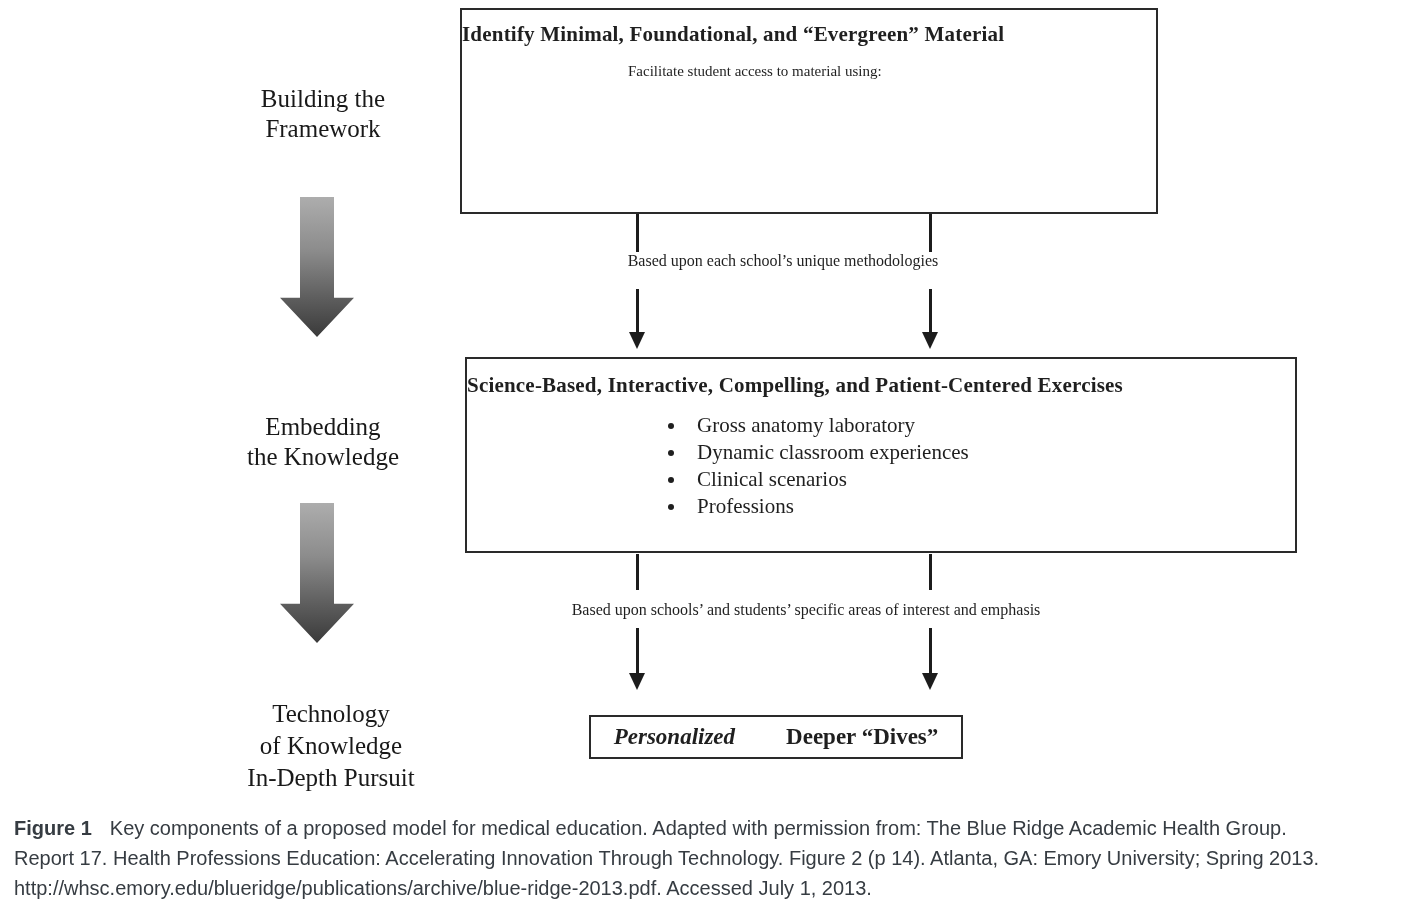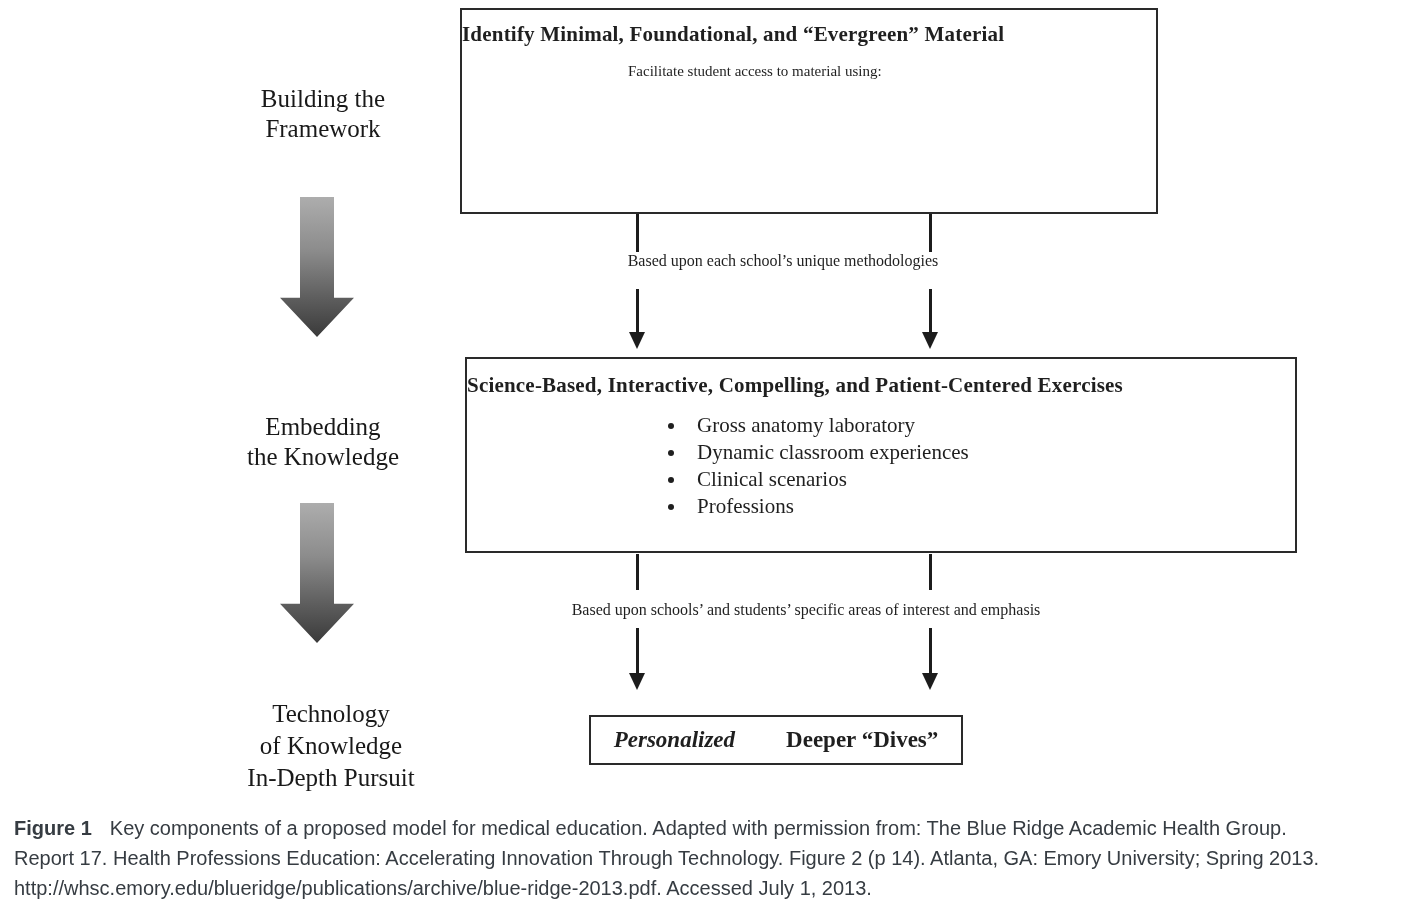--- a/index.html
+++ b/index.html
@@ -22,21 +22,21 @@
     font-size: 21px;
     letter-spacing: 0.2px;
   }
   #box1 { left: 460px; top: 8px;   width: 698px; height: 206px; }
   #box1 .box-title { margin-top: 12px; }
   #box1 .box-content { margin: 16px 0 0 166px; }
   #box2 { left: 427px; top: 357px; width: 832px; height: 196px; margin-left: 38px; }
   #box2 .box-title { margin-top: 14px; }
   #box2 .box-content { margin: 14px 0 0 180px; }
   #box3 {
-    left: 589px; top: 715px; width: 374px; height: 50px;
+    left: 589px; top: 715px; width: 374px; height: 44px;
     display: flex; align-items: center; justify-content: center;
     font-size: 23px; font-weight: bold; gap: 44px;
   }
   #box3 .italic-part { font-style: italic; margin-right: 7px; }
 
   .box-intro { font-size: 15px; }
   ul.box-list {
     margin: 6px 0 0 16px;
     padding-left: 24px;
     list-style: disc outside;

